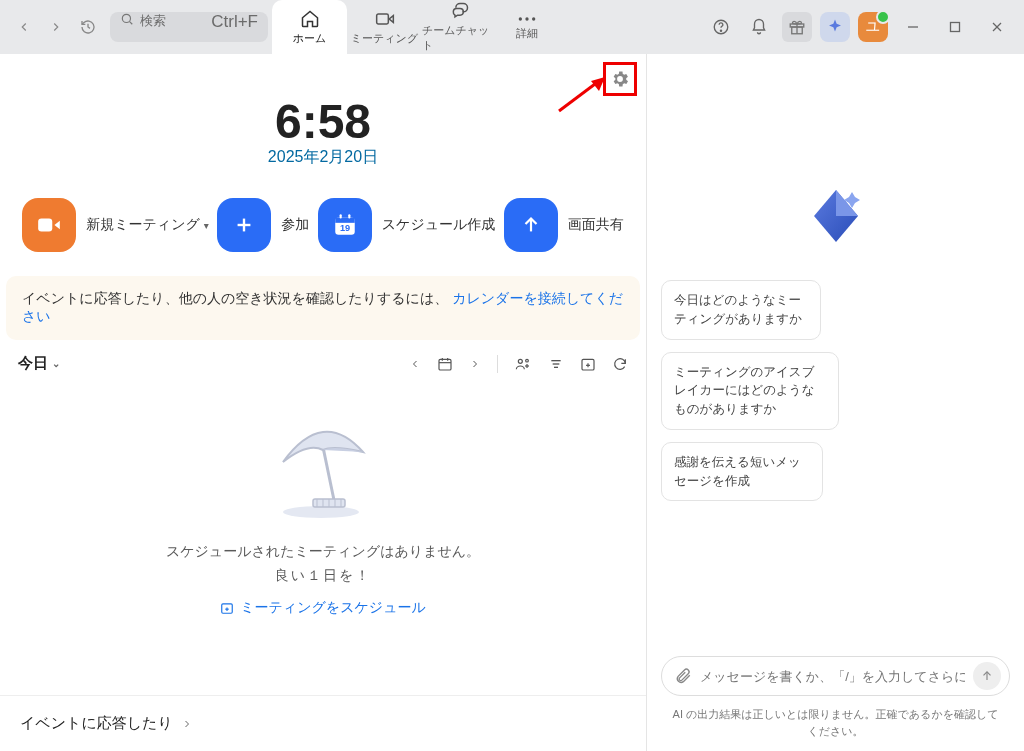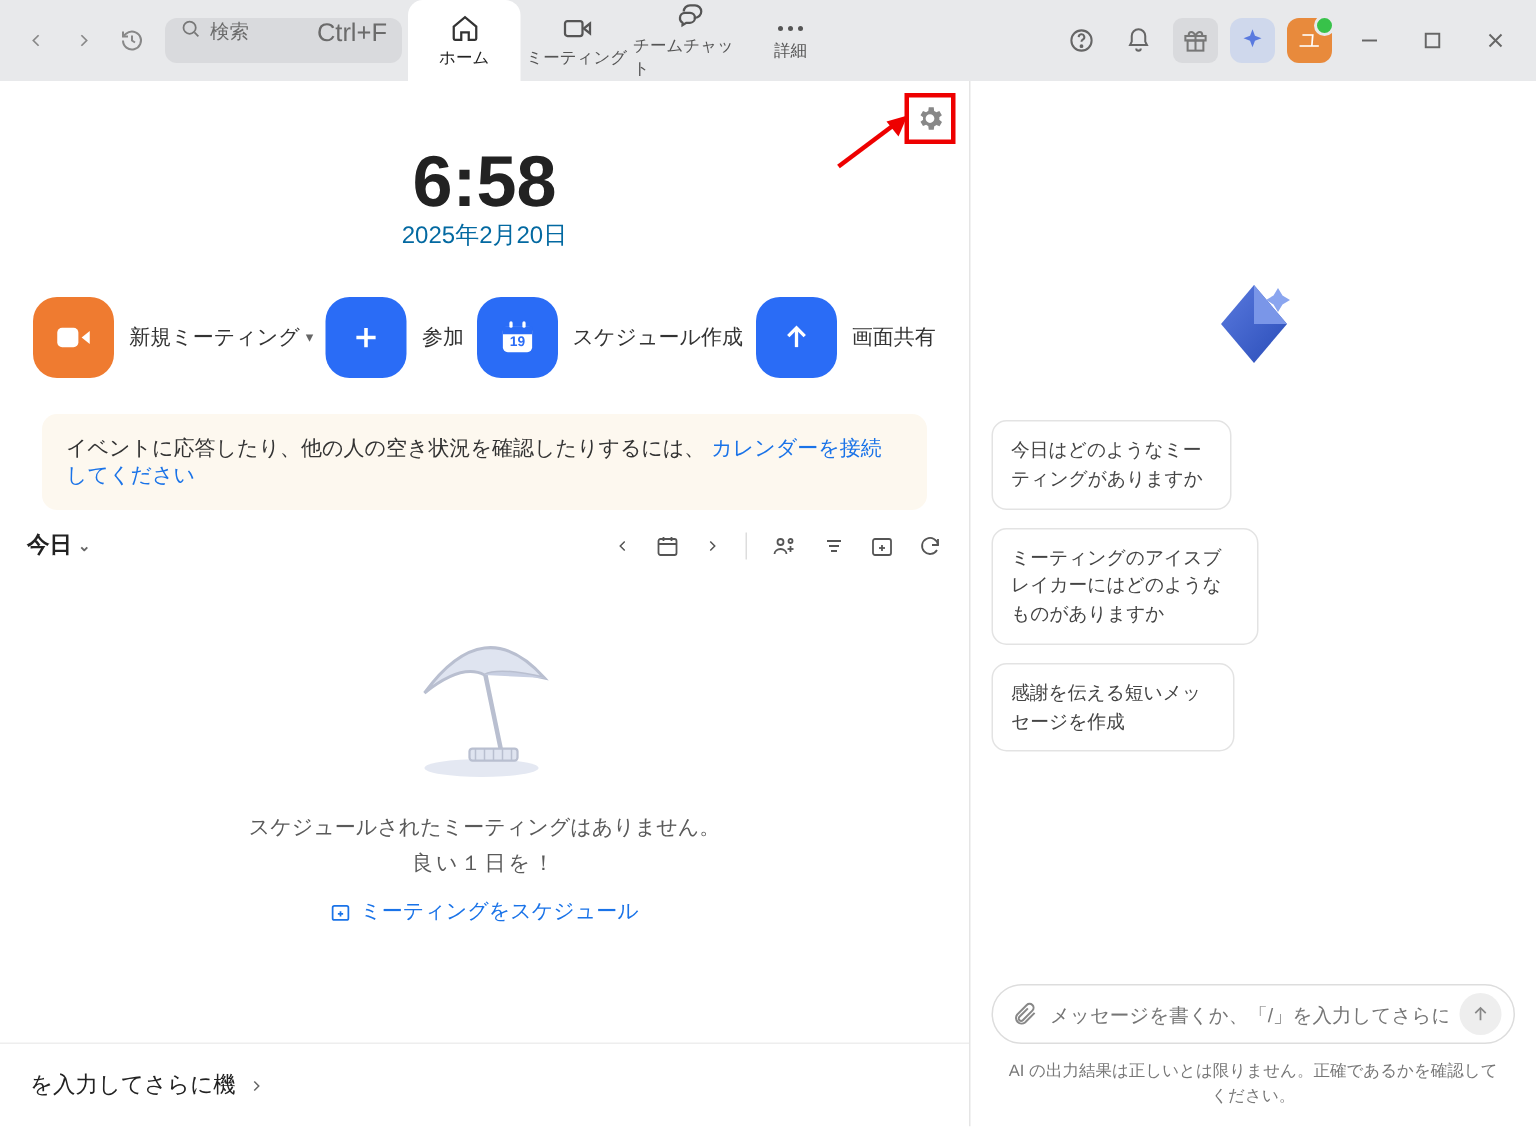--- a/index.html
+++ b/index.html
@@ -34,21 +34,21 @@
     .clock { text-align: center; margin-top: 40px; }
     .clock-time { font-size: 48px; font-weight: 700; }
     .clock-date { font-size: 16px; color: #0369a1; margin-top: -2px; }
     .actions { display: flex; justify-content: space-around; padding: 30px 18px 24px; }
     .act { display: flex; flex-direction: row; align-items: center; gap: 10px; }
     .act-btn { width: 54px; height: 54px; border-radius: 16px; display:flex; align-items:center; justify-content:center; cursor:pointer; }
     .act-btn.orange { background: #ef7b30; }
     .act-btn.blue { background: #2a6cf6; }
     .act-label { font-size: 14px; color: #333; display:flex; align-items:center; gap:4px; }
     .chev-sm { font-size: 10px; color: #666; }
-    .banner { margin: 0 28px; background: #fdf8ef; border-radius: 10px; padding: 14px 16px; font-size: 14px; color: #333; }
+    .banner { margin: 0 6px; background: #fdf8ef; border-radius: 10px; padding: 14px 16px; font-size: 14px; color: #333; }
     .banner a { color: #1a73e8; text-decoration: none; }
     .today-row { display:flex; align-items:center; padding: 14px 18px; gap: 8px; }
     .today-lbl { font-size: 15px; font-weight: 600; display:flex; align-items:center; gap:4px; cursor:pointer;}
     .tool-icons { margin-left:auto; display:flex; align-items:center; gap:16px; color:#555; }
     .tool-icons .sep { width:1px; height:18px; background:#ddd; }
     .tool-icons span { cursor:pointer; }
     .empty { display:flex; flex-direction:column; align-items:center; gap:6px; padding: 30px 0 20px; }
     .empty-img { width: 120px; height: 110px; }
     .empty-t1 { color: #5a5a5a; font-size: 14px; margin-top: 10px;}
     .empty-t2 { color: #5a5a5a; font-size: 14px; letter-spacing: 2px; }
@@ -341,21 +341,21 @@
         <svg width="14" height="14" viewBox="0 0 24 24" fill="none" stroke="#1a73e8" stroke-width="2">
             <rect x="3" y="5" width="18" height="16" rx="2"></rect>
             <line x1="12" y1="11" x2="12" y2="17"></line>
             <line x1="9" y1="14" x2="15" y2="14"></line>
           </svg>
         <span>ミーティングをスケジュール</span>
       </div>
     </div>
 
     <div class="rec-row">
-      <span>を入力してさらに機</span>
+      <span>イベントに応答したり</span>
       <svg width="12" height="12" viewBox="0 0 24 24" fill="none" stroke="#666" stroke-width="2">
           <polyline points="9 18 15 12 9 6"></polyline>
         </svg>
     </div>
   </div>
 
   <div class="divider-v"></div>
 
   <div class="companion">
     <div class="comp-body">

